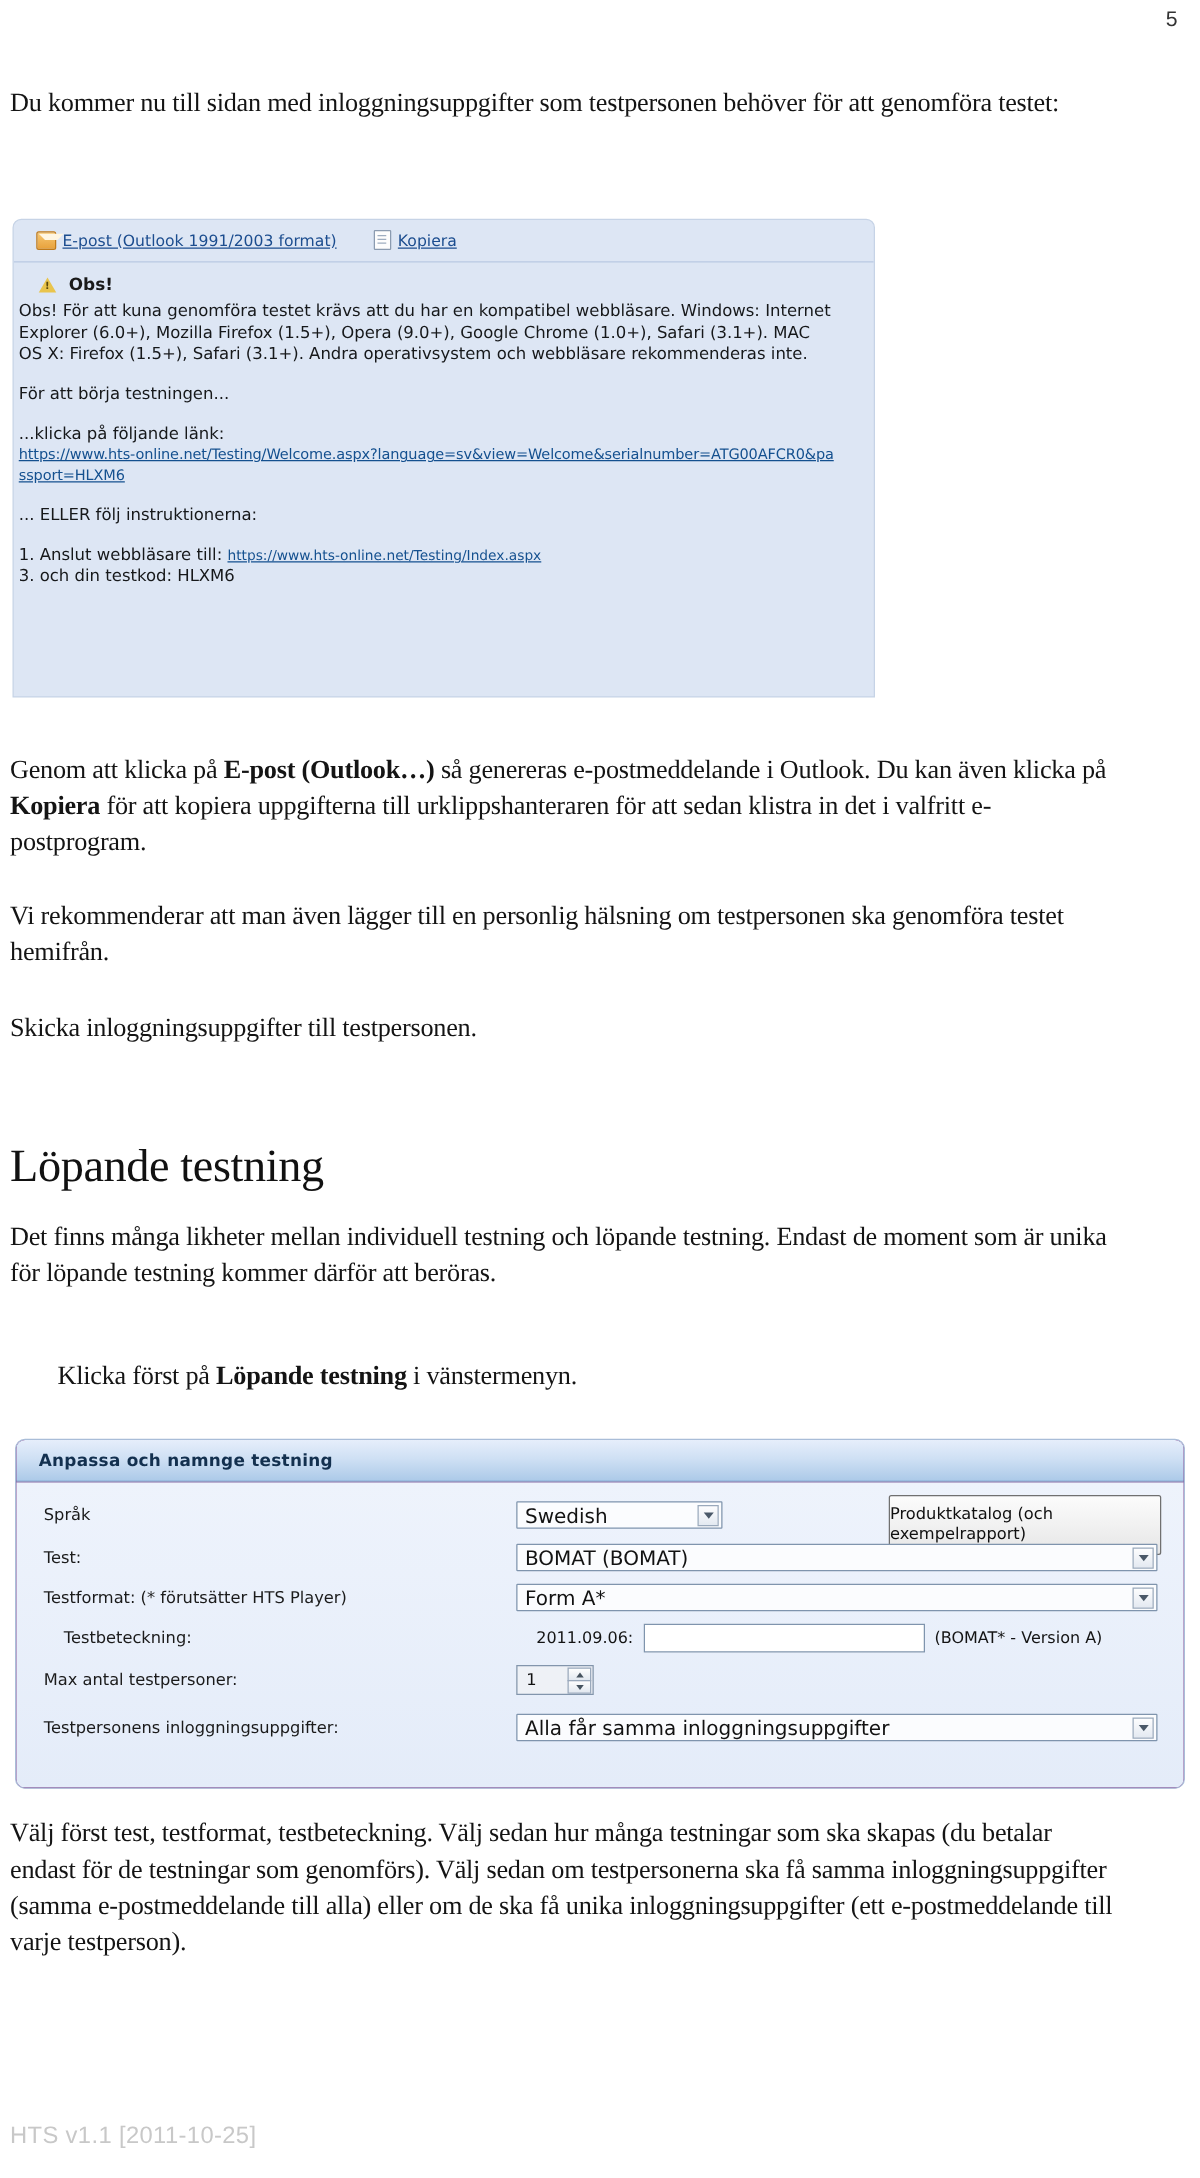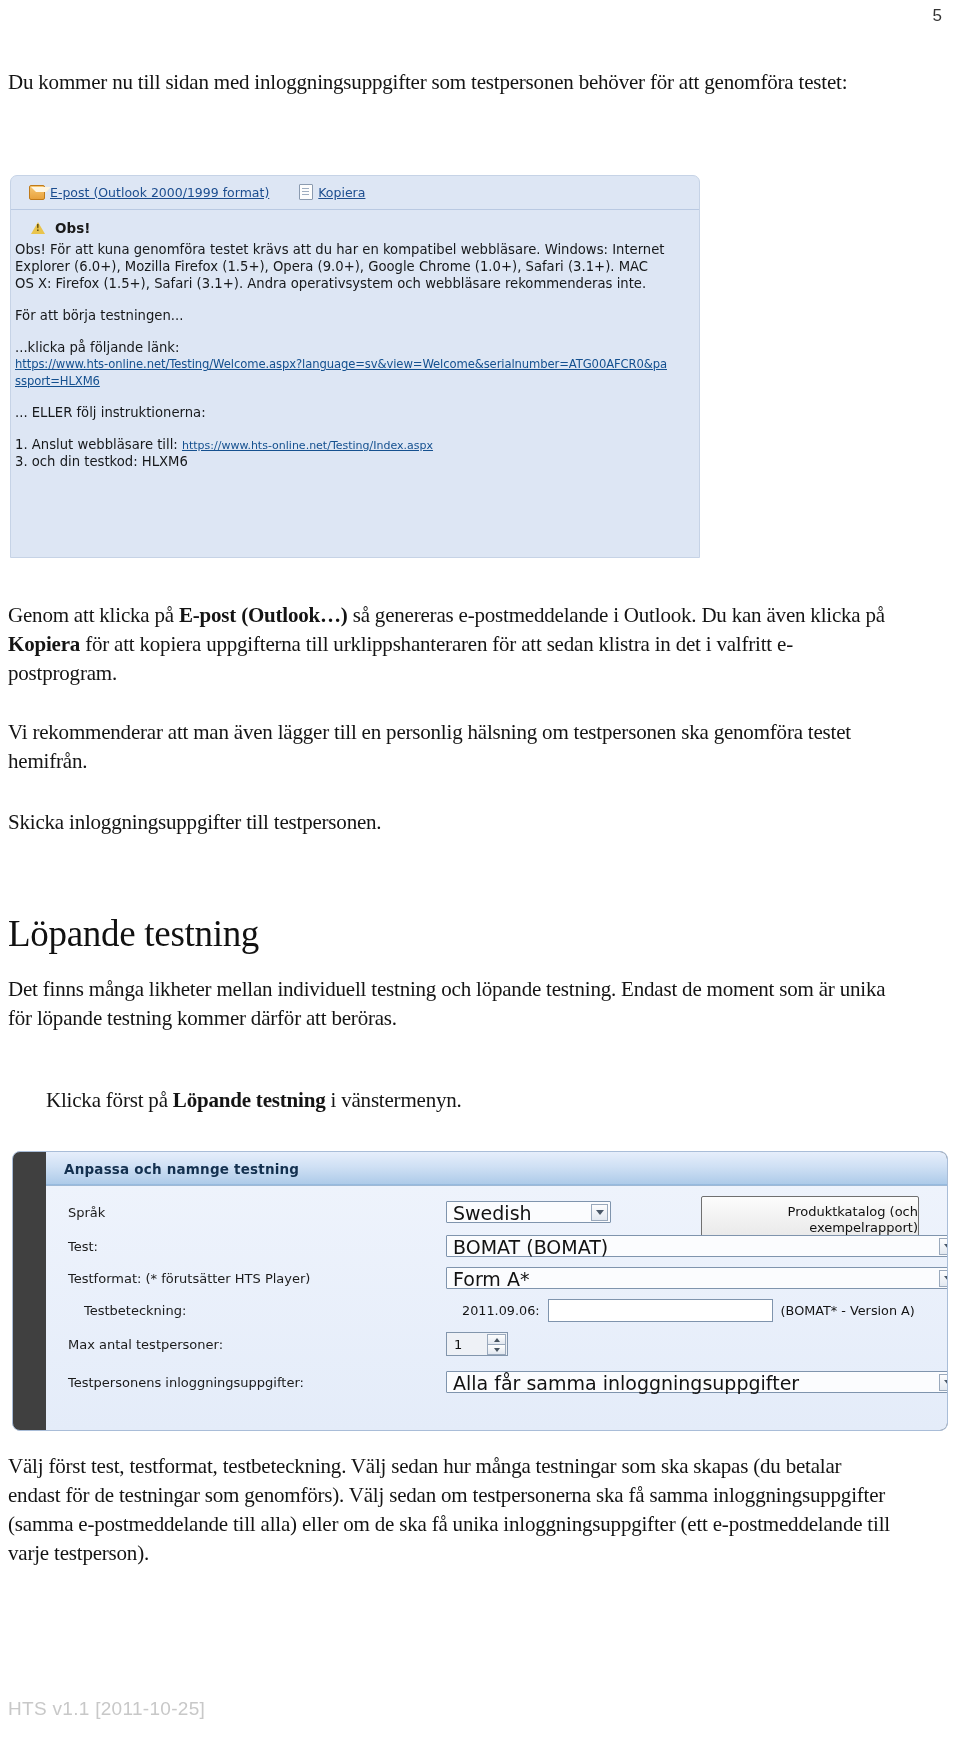--- a/index.html
+++ b/index.html
@@ -250,25 +250,24 @@
 
   
   .shot2 {
     position: absolute;
     left: 12px;
     top: 1151px;
     width: 936px;
     height: 280px;
     border: 1px solid #a9bdd8;
     border-radius: 8px;
-    background: #404040;
+    background: #701a75;
     font-family: "DejaVu Sans", sans-serif;
     box-sizing: border-box;
     overflow: hidden;
-    padding-left: 33px;
   }
   .s2-header {
     height: 34px;
     background: linear-gradient(180deg,#e6eefb 0%, #cfe0f4 45%, #aecbe9 96%, #88b0d8 100%);
     border-bottom: 1px solid #9fb9d6;
     display: flex;
     align-items: center;
     padding-left: 18px;
     box-sizing: border-box;
   }
@@ -300,23 +299,23 @@
   }
   .s2-field { position: absolute; left: 400px; display: flex; align-items: center; }
 
   .sel {
     position: relative;
     height: 22px;
     background: #fbfcfe;
     border: 1px solid #7f94ad;
     border-radius: 1px;
     display: flex;
-    align-items: flex-start;
-    box-sizing: border-box;
-    font-size: 19px;
+    align-items: center;
+    box-sizing: border-box;
+    font-size: 16px;
     color: #121212;
     padding-left: 6px;
   }
   .sel .arrow {
     position: absolute;
     right: 2px;
     top: 2px;
     width: 17px;
     height: 17px;
     background: linear-gradient(180deg,#fdfdfe,#e3e9f1);
@@ -380,31 +379,31 @@
     display: block;
     width: 0; height: 0;
     border-left: 3px solid transparent;
     border-right: 3px solid transparent;
   }
   .spin-up i { border-bottom: 4px solid #46535f; }
   .spin-down i { border-top: 4px solid #46535f; }
 
   .btn-catalog {
     position: absolute;
-    right: 28px;
+    right: 18px;
     top: 10px;
     width: 218px;
     height: 48px;
     background: linear-gradient(180deg,#fcfcfc,#e6e6e6);
     border: 1px solid #707070;
     border-radius: 2px;
     display: flex;
     align-items: center;
     justify-content: center;
-    text-align: right;
+    text-align: left;
     font-size: 13px;
     line-height: 1.25;
     color: #101010;
     box-sizing: border-box;
   }
 </style>
 </head>
 <body>
 
 <div class="doc">
@@ -412,21 +411,21 @@
   <div class="page-number">5</div>
 
   <div class="para lead">Du kommer nu till sidan med inloggningsuppgifter som testpersonen behöver för att genomföra testet:</div>
 
   <div class="shot1">
     <div class="shot1-inner">
 
       <div class="s1-toolbar">
         <div class="s1-tool">
           <span class="ico-mail"></span>
-          <span class="s1-tool-label">E-post (Outlook 2000/1999 format)</span>
+          <span class="s1-tool-label">E-post (Outlook 1991/2003 format)</span>
         </div>
         <div class="s1-tool">
           <span class="ico-copy"></span>
           <span class="s1-tool-label">Kopiera</span>
         </div>
       </div>
 
       <div class="s1-divider"></div>
 
       <div class="s1-obs-head">

